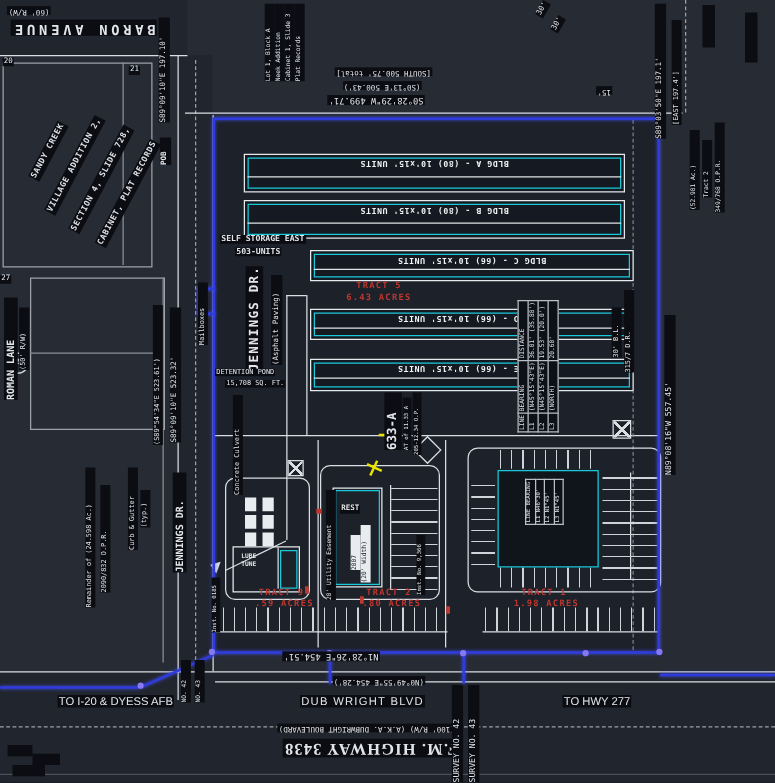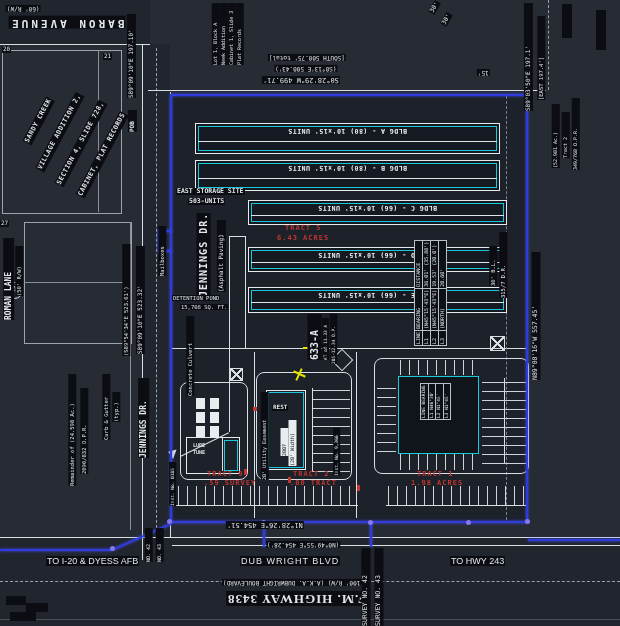--- a/index.html
+++ b/index.html
@@ -230,31 +230,31 @@
   <div class="lbl vup" style="left:217px;top:220px;height:72px;font-size:6px">(Asphalt Paving)</div>
   <div class="lbl vup" style="left:186px;top:316px;height:80px;font-size:5.5px">Concrete Culvert</div>
   <div class="lbl vup" style="left:102px;top:374px;height:66px;font-size:5.5px">Curb &amp; Gutter</div>
   <div class="lbl vup" style="left:112px;top:392px;height:30px;font-size:5.5px">(typ.)</div>
   <div class="lbl vup" style="left:68px;top:374px;height:112px;font-size:5.5px">Remainder of (24.598 Ac.)</div>
   <div class="lbl vup" style="left:80px;top:388px;height:86px;font-size:5.5px">2090/832 O.P.R.</div>
   <div class="lbl vup b" style="left:138px;top:378px;height:80px;font-size:8px">JENNINGS DR.</div>
   <div class="lbl vup" style="left:145px;top:528px;height:34px;font-size:5px">NO. 42</div>
   <div class="lbl vup" style="left:156px;top:528px;height:34px;font-size:5px">NO. 43</div>
 
-  <div class="lbl b" style="left:176px;top:188px;font-size:6.5px">EAST STORAGE SITE</div>
+  <div class="lbl b" style="left:176px;top:188px;font-size:6.5px">SELF STORAGE EAST</div>
   <div class="lbl b" style="left:188px;top:198px;font-size:6.5px">503-UNITS</div>
   <div class="lbl" style="left:172px;top:295px;font-size:5.5px">DETENTION POND</div>
   <div class="lbl" style="left:180px;top:304px;font-size:5.5px">15,708 SQ. FT.</div>
 
   <div class="lbl red" style="left:284px;top:224px;font-size:7px">TRACT 5</div>
   <div class="lbl red" style="left:276px;top:234px;font-size:7px">6.43 ACRES</div>
   <div class="lbl red" style="left:206px;top:470px;font-size:7px">TRACT 9</div>
-  <div class="lbl red" style="left:203px;top:479px;font-size:7px">.59 SURVEY</div>
+  <div class="lbl red" style="left:203px;top:479px;font-size:7px">.59 ACRES</div>
   <div class="lbl red" style="left:292px;top:470px;font-size:7px">TRACT 2</div>
-  <div class="lbl red" style="left:289px;top:479px;font-size:7px">.80 TRACT</div>
+  <div class="lbl red" style="left:289px;top:479px;font-size:7px">.80 ACRES</div>
   <div class="lbl red" style="left:416px;top:470px;font-size:7px">TRACT 1</div>
   <div class="lbl red" style="left:410px;top:479px;font-size:7px">1.98 ACRES</div>
 
   <div class="lbl b nobg" style="left:192px;top:443px;font-size:5px">LUBE</div>
   <div class="lbl b nobg" style="left:192px;top:450px;font-size: 5px">TUNE</div>
   <div class="lbl b" style="left:272px;top:404px;font-size:6px">REST</div>
   <div class="wtag" style="left:289px;top:420px;writing-mode:vertical-rl;transform:rotate(180deg);height:46px">(20' Width)</div>
   <div class="wtag" style="left:281px;top:428px;writing-mode:vertical-rl;transform:rotate(180deg);height:28px">2007</div>
   <div class="lbl vup" style="left:261px;top:392px;height:88px;font-size:5px">20' Utility Easement</div>
   <div class="lbl b" style="left:420px;top:396px;font-size:6.5px">DOLLAR</div>
@@ -312,19 +312,19 @@
             </tr>
       </tbody>
         </table>
     </div>
   </div>
 
   <div class="lbl r180" style="left:226px;top:521px;font-size:7px">N1°28'26"E 454.51'</div>
   <div class="lbl r180" style="left:266px;top:541px;font-size:6px">(N0°49'55"E 454.28')</div>
   <div class="lbl" style="left:46px;top:556px;font-size:9px;font-family:'Liberation Sans',sans-serif">TO I-20 &amp; DYESS AFB</div>
   <div class="lbl" style="left:240px;top:556px;font-size:9px;letter-spacing:1px;font-family:'Liberation Sans',sans-serif">DUB WRIGHT BLVD</div>
-  <div class="lbl" style="left:450px;top:556px;font-size:9px;font-family:'Liberation Sans',sans-serif">TO HWY 243</div>
+  <div class="lbl" style="left:450px;top:556px;font-size:9px;font-family:'Liberation Sans',sans-serif">TO HWY 277</div>
   <div class="lbl r180" style="left:222px;top:579px;font-size:6px">(100' R/W) (A.K.A. DUBWRIGHT BOULEVARD)</div>
   <div class="lbl r180 b" style="left:226px;top:591px;font-size:13px;letter-spacing:1px;font-family:'Liberation Serif',serif">F.M. HIGHWAY 3438</div>
   <div class="lbl vup" style="left:361px;top:548px;height:78px;font-size:6.5px">SURVEY NO. 42</div>
   <div class="lbl vup" style="left:374px;top:548px;height:78px;font-size:6.5px">SURVEY NO. 43</div>
 
 </div>
 
 </body></html>

